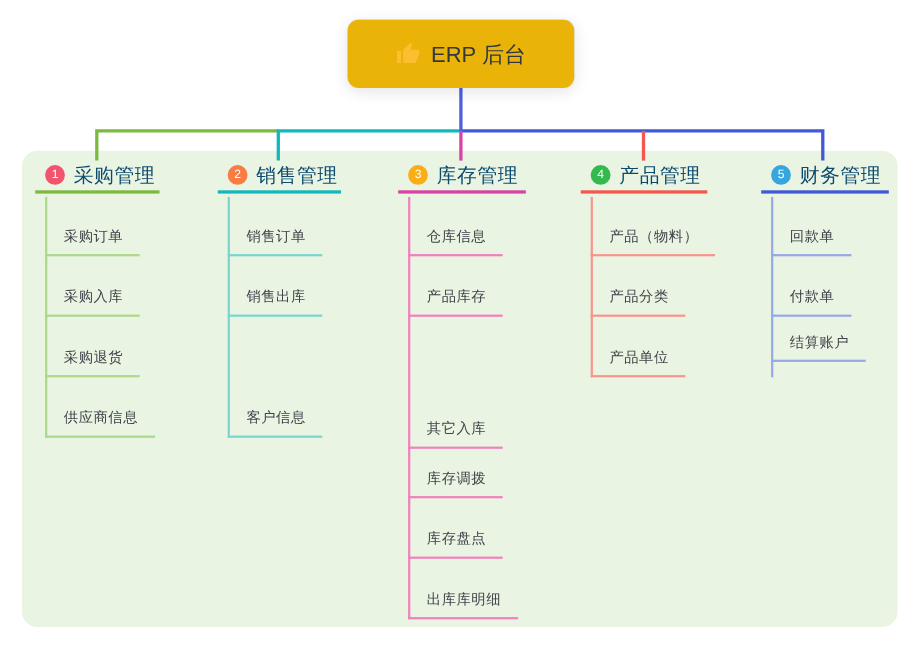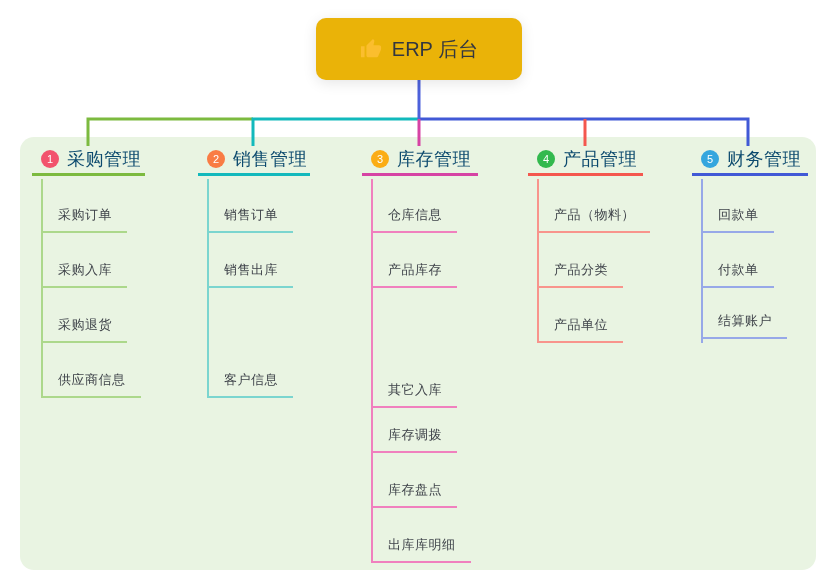--- a/index.html
+++ b/index.html
@@ -107,16 +107,16 @@
         <div class="child" style="top: 170px; border-bottom-color: rgb(248, 148, 140);">产品单位</div>
       </div>
       <div class="branch" style="left: 692px;">
         <div class="branch-heading" style="width: 116px; border-bottom-color: rgb(65, 89, 214);">
           <span class="badge" style="background: rgb(53, 166, 222);">5</span>
           <span class="branch-label">财务管理</span>
         </div>
         <div class="vline" style="background: rgb(151, 168, 232); height: 164px;"></div>
         <div class="child" style="top: 60px; border-bottom-color: rgb(151, 168, 232);">回款单</div>
         <div class="child" style="top: 115px; border-bottom-color: rgb(151, 168, 232);">付款单</div>
-        <div class="child" style="top: 166px; border-bottom-color: rgb(151, 168, 232);">结算账户</div>
+        <div class="child" style="top: 156px; border-bottom-color: rgb(151, 168, 232);">结算账户</div>
       </div>
     </div>
 </div>
 
 </body></html>

